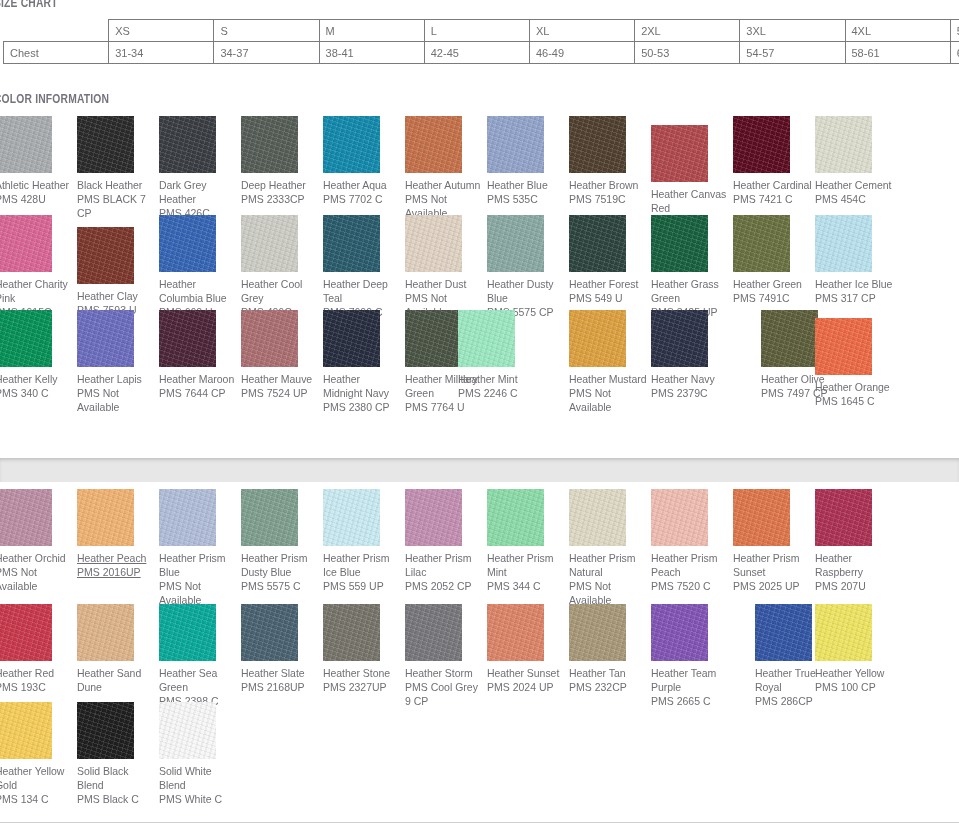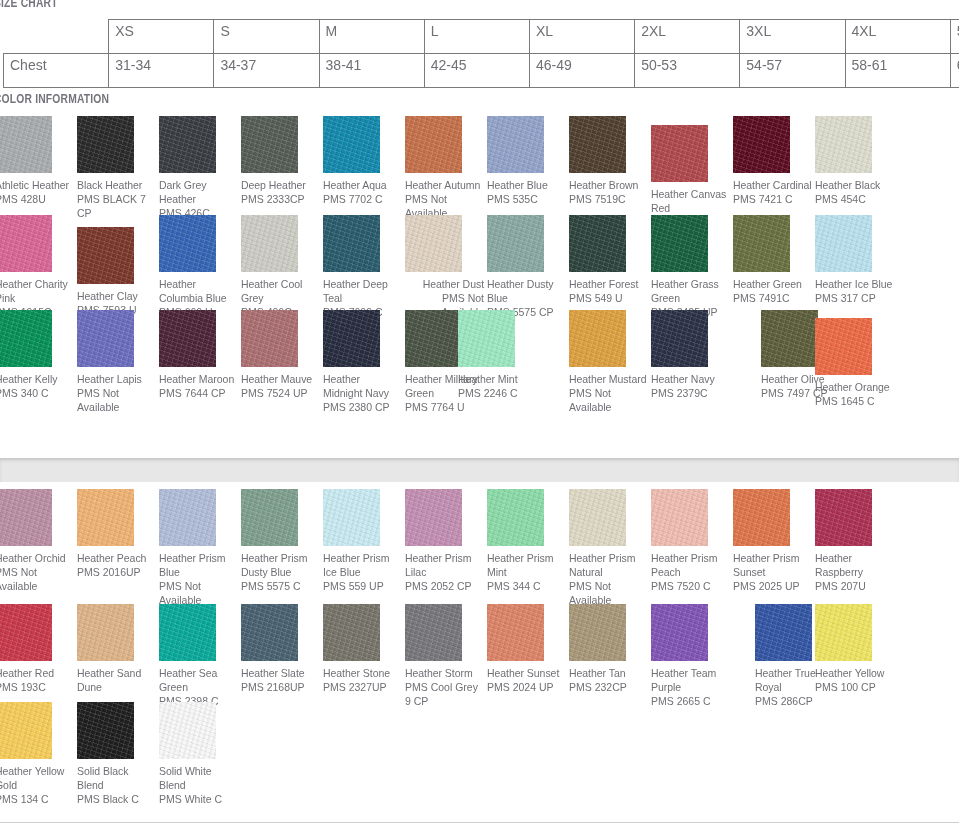--- a/index.html
+++ b/index.html
@@ -46,25 +46,25 @@
     top: 19px;
     border-collapse: collapse;
     table-layout: fixed;
     width: 1053px;
     font-size: 11px;
   }
   .size-table th,
   .size-table td {
     border: 1px solid #7a7a7f;
     height: 21px;
-    padding: 0 0 12px 6px;
+    padding: 0 0 0 6px;
     font-weight: normal;
     text-align: left;
     color: #6f6f75;
-    font-size: 14px;
+    font-size: 11px;
     vertical-align: middle;
     overflow: hidden;
     white-space: nowrap;
   }
   .size-table .corner-cell {
     border-top: none;
     border-left: none;
     border-right: none;
   }
   .size-table col.first-col { width: 96px; }
@@ -252,21 +252,21 @@
           <div class="swatch-chip" style="background: rgb(176, 73, 77);"></div>
           <div class="swatch-label">Heather Canvas Red</div>
         </div>
         <div class="swatch-cell" style="left: 733px; top: 0px;">
           <div class="swatch-chip" style="background: rgb(92, 13, 33);"></div>
           <div class="swatch-label">Heather Cardinal</div>
           <div class="swatch-pms">PMS 7421 C</div>
         </div>
         <div class="swatch-cell" style="left: 815px; top: 0px;">
           <div class="swatch-chip" style="background: rgb(220, 220, 206);"></div>
-          <div class="swatch-label">Heather Black</div>
+          <div class="swatch-label">Heather Cement</div>
           <div class="swatch-pms">PMS 454C</div>
         </div>
       </div>
       <div class="swatch-row" style="position: absolute; left: 0px; top: 99px;">
         <div class="swatch-cell" style="left: -5px; top: 0px;">
           <div class="swatch-chip" style="background: rgb(217, 102, 150);"></div>
           <div class="swatch-label">Heather Charity Pink</div>
           <div class="swatch-pms">PMS 1915C</div>
         </div>
         <div class="swatch-cell" style="left: 77px; top: 12px;">
@@ -282,21 +282,21 @@
         <div class="swatch-cell" style="left: 241px; top: 0px;">
           <div class="swatch-chip" style="background: rgb(205, 205, 198);"></div>
           <div class="swatch-label">Heather Cool Grey</div>
           <div class="swatch-pms">PMS 406C</div>
         </div>
         <div class="swatch-cell" style="left: 323px; top: 0px;">
           <div class="swatch-chip" style="background: rgb(42, 92, 109);"></div>
           <div class="swatch-label">Heather Deep Teal</div>
           <div class="swatch-pms">PMS 7699 C</div>
         </div>
-        <div class="swatch-cell" style="left: 405px; top: 0px; text-align: right;">
+        <div class="swatch-cell" style="left: 405px; top: 0px;">
           <div class="swatch-chip" style="background: rgb(224, 211, 195);"></div>
           <div class="swatch-label">Heather Dust</div>
           <div class="swatch-pms">PMS Not Available</div>
         </div>
         <div class="swatch-cell" style="left: 487px; top: 0px;">
           <div class="swatch-chip" style="background: rgb(138, 169, 162);"></div>
           <div class="swatch-label">Heather Dusty Blue</div>
           <div class="swatch-pms">PMS 5575 CP</div>
         </div>
         <div class="swatch-cell" style="left: 569px; top: 0px;">
@@ -383,21 +383,21 @@
     <div class="page-break-top-line"></div>
   </div>
 
   <div class="color-grid-2" id="color-grid-page-2">
       <div class="swatch-row" style="position: absolute; left: 0px; top: 0px;">
         <div class="swatch-cell" style="left: -5px; top: 0px;">
           <div class="swatch-chip" style="background: rgb(187, 143, 164);"></div>
           <div class="swatch-label">Heather Orchid</div>
           <div class="swatch-pms">PMS Not Available</div>
         </div>
-        <div class="swatch-cell" style="left: 77px; top: 0px;">
+        <div class="swatch-cell" style="left: 77px; top: 0px; text-decoration: underline;">
           <div class="swatch-chip" style="background: rgb(240, 178, 115);"></div>
           <div class="swatch-label">Heather Peach</div>
           <div class="swatch-pms">PMS 2016UP</div>
         </div>
         <div class="swatch-cell" style="left: 159px; top: 0px;">
           <div class="swatch-chip" style="background: rgb(177, 189, 216);"></div>
           <div class="swatch-label">Heather Prism Blue</div>
           <div class="swatch-pms">PMS Not Available</div>
         </div>
         <div class="swatch-cell" style="left: 241px; top: 0px;">

